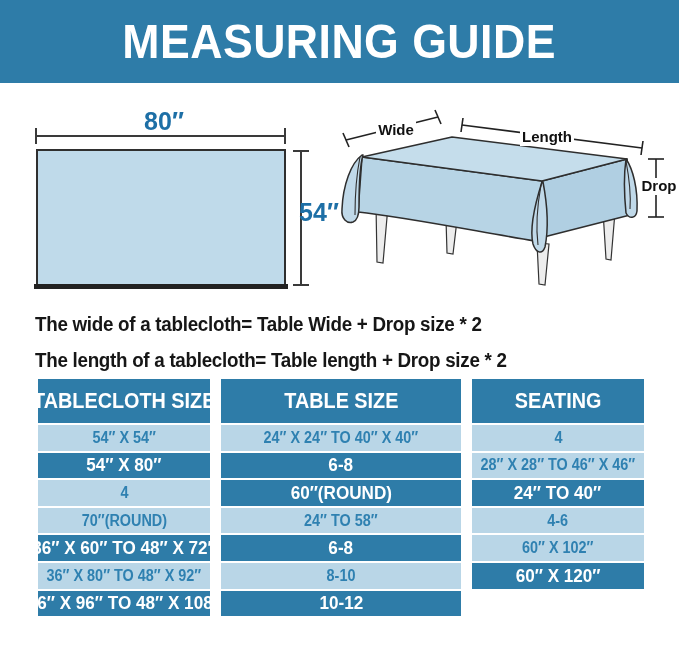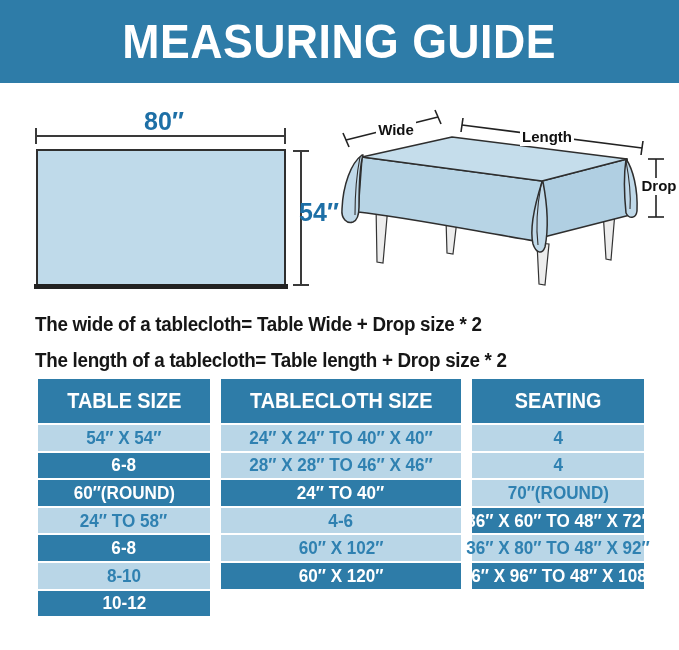--- a/index.html
+++ b/index.html
@@ -31,21 +31,21 @@
   .formula.f1{top:313px;}
   .formula.f2{top:349px;}
 
   
   .size-table{position:absolute;left:38px;top:379px;width:606px;
       display:grid;grid-template-columns:172px 240px 172px;column-gap:11px;
       grid-template-rows:44px repeat(8,25.6px);row-gap:2px;}
   .cell{display:flex;align-items:center;justify-content:center;white-space:nowrap;}
   .cell .cond{transform:scaleX(.9);white-space:nowrap;}
   .cell.head{background:var(--primary);color:#fff;font-size:22px;font-weight:bold;}
-  .cell.light{background:var(--light);color:var(--light-text);font-size:19px;font-weight:bold;}
+  .cell.light{background:var(--light);color:var(--light-text);font-size:16px;font-weight:bold;}
   .cell.dark{background:var(--primary);color:#ffffff;font-size:19px;font-weight:bold;}
 </style>
 </head>
 <body>
 
 <div class="page">
 
   <div class="banner">
     <span class="title">MEASURING GUIDE</span>
   </div>
@@ -122,40 +122,43 @@
       <rect x="308" y="83" width="42" height="17" fill="#fff"></rect>
       <text class="dim-word" x="329" y="96" text-anchor="middle">Drop</text>
     </g>
   </svg>
 
   <div class="formula f1">The wide of a tablecloth= Table Wide + Drop size * 2</div>
   <div class="formula f2">The length of a tablecloth= Table length + Drop size * 2</div>
 
   <div class="size-table">
     <div class="cell head">
+        <span class="cond">TABLECLOTH SIZE</span>
+      </div>
+    <div class="cell head">
         <span class="cond">TABLE SIZE</span>
-      </div>
-    <div class="cell head">
-        <span class="cond">TABLECLOTH SIZE</span>
       </div>
     <div class="cell head">
         <span class="cond">SEATING</span>
       </div>
 
     <div class="cell light">
         <span class="cond">54″ X 54″</span>
       </div>
     <div class="cell light">
         <span class="cond">24″ X 24″ TO 40″ X 40″</span>
       </div>
     <div class="cell light">
         <span class="cond">4</span>
       </div>
 
     <div class="cell dark">
+        <span class="cond">54″ X 80″</span>
+      </div>
+    <div class="cell dark">
         <span class="cond">6-8</span>
       </div>
 
     <div class="cell light">
         <span class="cond">28″ X 28″ TO 46″ X 46″</span>
       </div>
     <div class="cell light">
         <span class="cond">4</span>
       </div>
 

